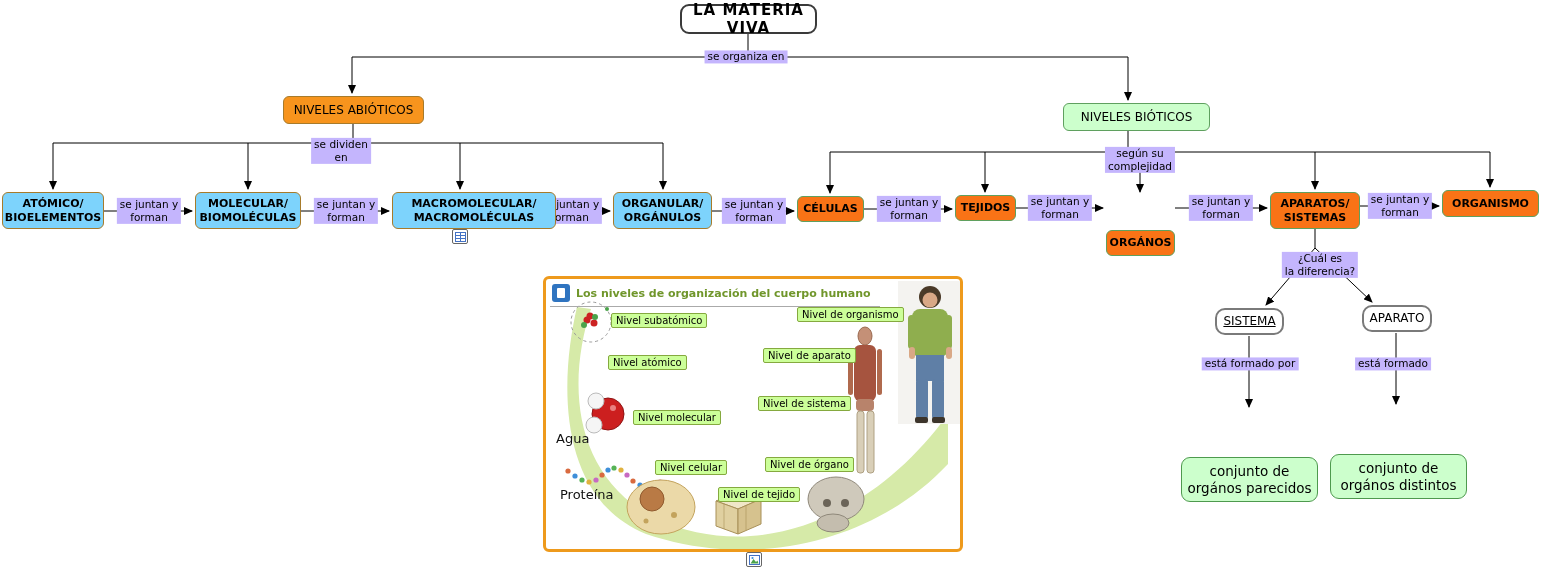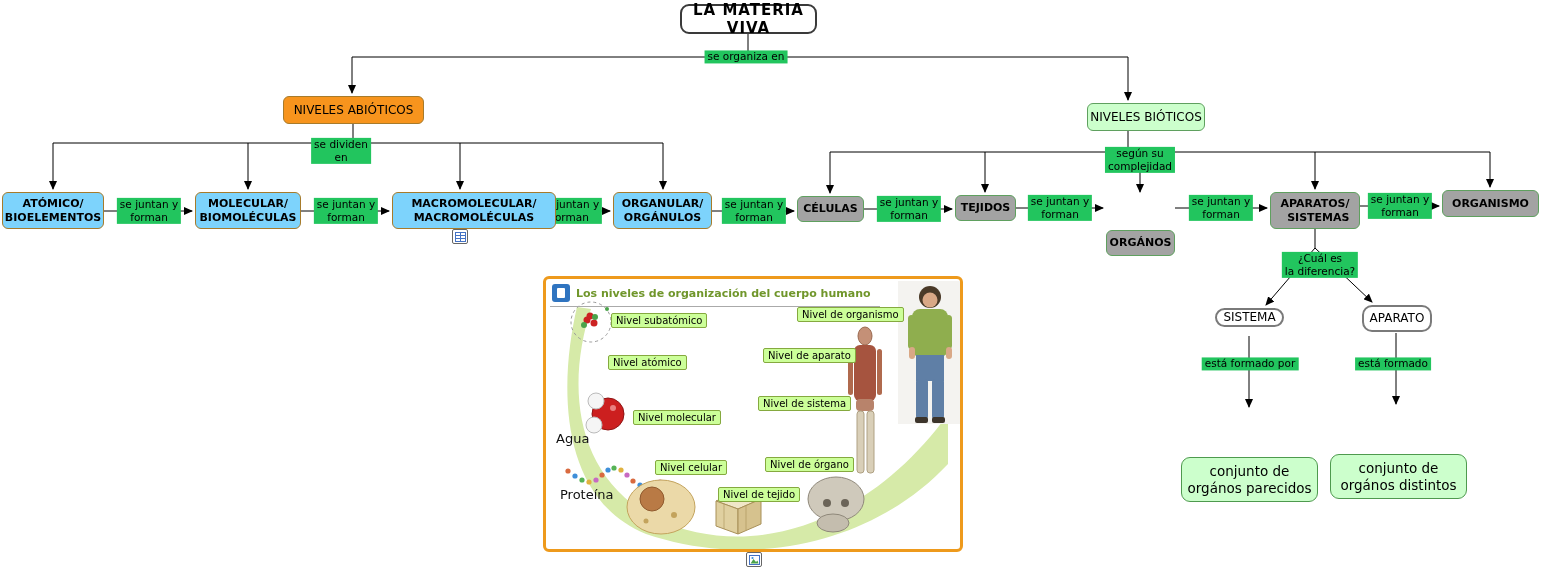--- a/index.html
+++ b/index.html
@@ -15,26 +15,26 @@
     text-align:center; white-space:pre-line; line-height:1.2;
     border-radius:6px;
   }
   .title-node {
     background:#ffffff; border:2px solid #3a3a3a; border-radius:9px;
     font-size:15px; font-weight:bold; letter-spacing:1px;
   }
   .orange-header { background:#F7941D; border:1px solid #A77B2B; font-size:12px;text-align:center; }
   .green-header  { background:#CCFFCC; border:1px solid #5FA05F; font-size:12px; }
   .orange-node   { background:#7dd3fc; border:1px solid #A77B2B; font-size:11px; font-weight:bold; }
-  .green-node    { background:#a3a3a3; border:1px solid #5FA05F; font-size:11px; font-weight:bold;text-align:right; }
+  .green-node    { background:#f97316; border:1px solid #5FA05F; font-size:11px; font-weight:bold; }
   .plain-node    { background:#ffffff; border:2px solid #7a7a7a; border-radius:10px; font-size:12px; }
   .result-node   { background:#CCFFCC; border:1px solid #4E9A4E; border-radius:9px; font-size:13.5px;margin-top:47px; }
   .lbl {
     position:absolute; transform:translate(-50%,-50%);
-    background:#22c55e; text-align:center; font-size:10.5px;
+    background:#c4b5fd; text-align:center; font-size:10.5px;
     white-space:pre-line; line-height:1.25; padding:0 3px;
   }
   .figure-panel {
     position:absolute; left:543px; top:276px; width:420px; height:276px;
     box-sizing:border-box; background:#ffffff;
     border:3px solid #EE9A1C; border-radius:6px; overflow:hidden;
   }
   .figure-title {
     position:absolute; left:30px; top:8px; font-size:11px;
     color:#70962B; font-weight:600; white-space:nowrap;
@@ -134,39 +134,39 @@
   <div class="lbl" style="left:1400px; top:206px;">se juntan y
 forman</div>
   <div class="lbl" style="left:1320px; top:265px;">¿Cuál es
 la diferencia?</div>
   <div class="lbl" style="left:1250px; top:364px;">está formado por</div>
   <div class="lbl" style="left:1393px; top:364px;">está formado</div>
 
   <div class="node title-node" style="left:680px; top:4px; width:137px; height:30px;">LA MATERIA VIVA</div>
 
   <div class="node orange-header" style="left:283px; top:96px; width:141px; height:28px;">NIVELES ABIÓTICOS</div>
-  <div class="node green-header" style="left:1063px; top:103px; width:118px; height:28px;margin-left:24px;">NIVELES BIÓTICOS</div>
+  <div class="node green-header" style="left:1063px; top:103px; width:147px; height:28px;">NIVELES BIÓTICOS</div>
 
   <div class="node orange-node" style="left:2px; top:192px; width:102px; height:37px;">ATÓMICO/
 BIOELEMENTOS</div>
   <div class="node orange-node" style="left:195px; top:192px; width:106px; height:37px;">MOLECULAR/
 BIOMOLÉCULAS</div>
   <div class="node orange-node" style="left:392px; top:192px; width:164px; height:37px;">MACROMOLECULAR/
 MACROMOLÉCULAS</div>
   <div class="node orange-node" style="left:613px; top:192px; width:99px; height:37px;">ORGANULAR/
 ORGÁNULOS</div>
 
   <div class="node green-node" style="left:797px; top:196px; width:67px; height:26px;">CÉLULAS</div>
   <div class="node green-node" style="left:955px; top:195px; width:61px; height:26px;">TEJIDOS</div>
   <div class="node green-node" style="left:1106px; top:195px; width:69px; height:26px;margin-top:35px;">ORGÁNOS</div>
   <div class="node green-node" style="left:1270px; top:192px; width:90px; height:37px;">APARATOS/
 SISTEMAS</div>
   <div class="node green-node" style="left:1442px; top:190px; width:97px; height:27px;">ORGANISMO</div>
 
-  <div class="node plain-node" style="left:1215px; top:308px; width:69px; height:19px;">SISTEMA</div>
+  <div class="node plain-node" style="left:1215px; top:308px; width:69px; height:27px;text-decoration:underline;">SISTEMA</div>
   <div class="node plain-node" style="left:1362px; top:305px; width:70px; height:27px;">APARATO</div>
 
   <div class="node result-node" style="left:1181px; top:410px; width:137px; height:45px;">conjunto de
 orgános parecidos</div>
   <div class="node result-node" style="left:1330px; top:407px; width:137px; height:45px;">conjunto de
 orgános distintos</div>
 
   <div class="res-icon" style="left:452px; top:229px;">
     <svg width="11" height="10" viewBox="0 0 11 10">
       <rect x="0.5" y="0.5" width="10" height="9" fill="#ffffff" stroke="#4472C4"></rect>

